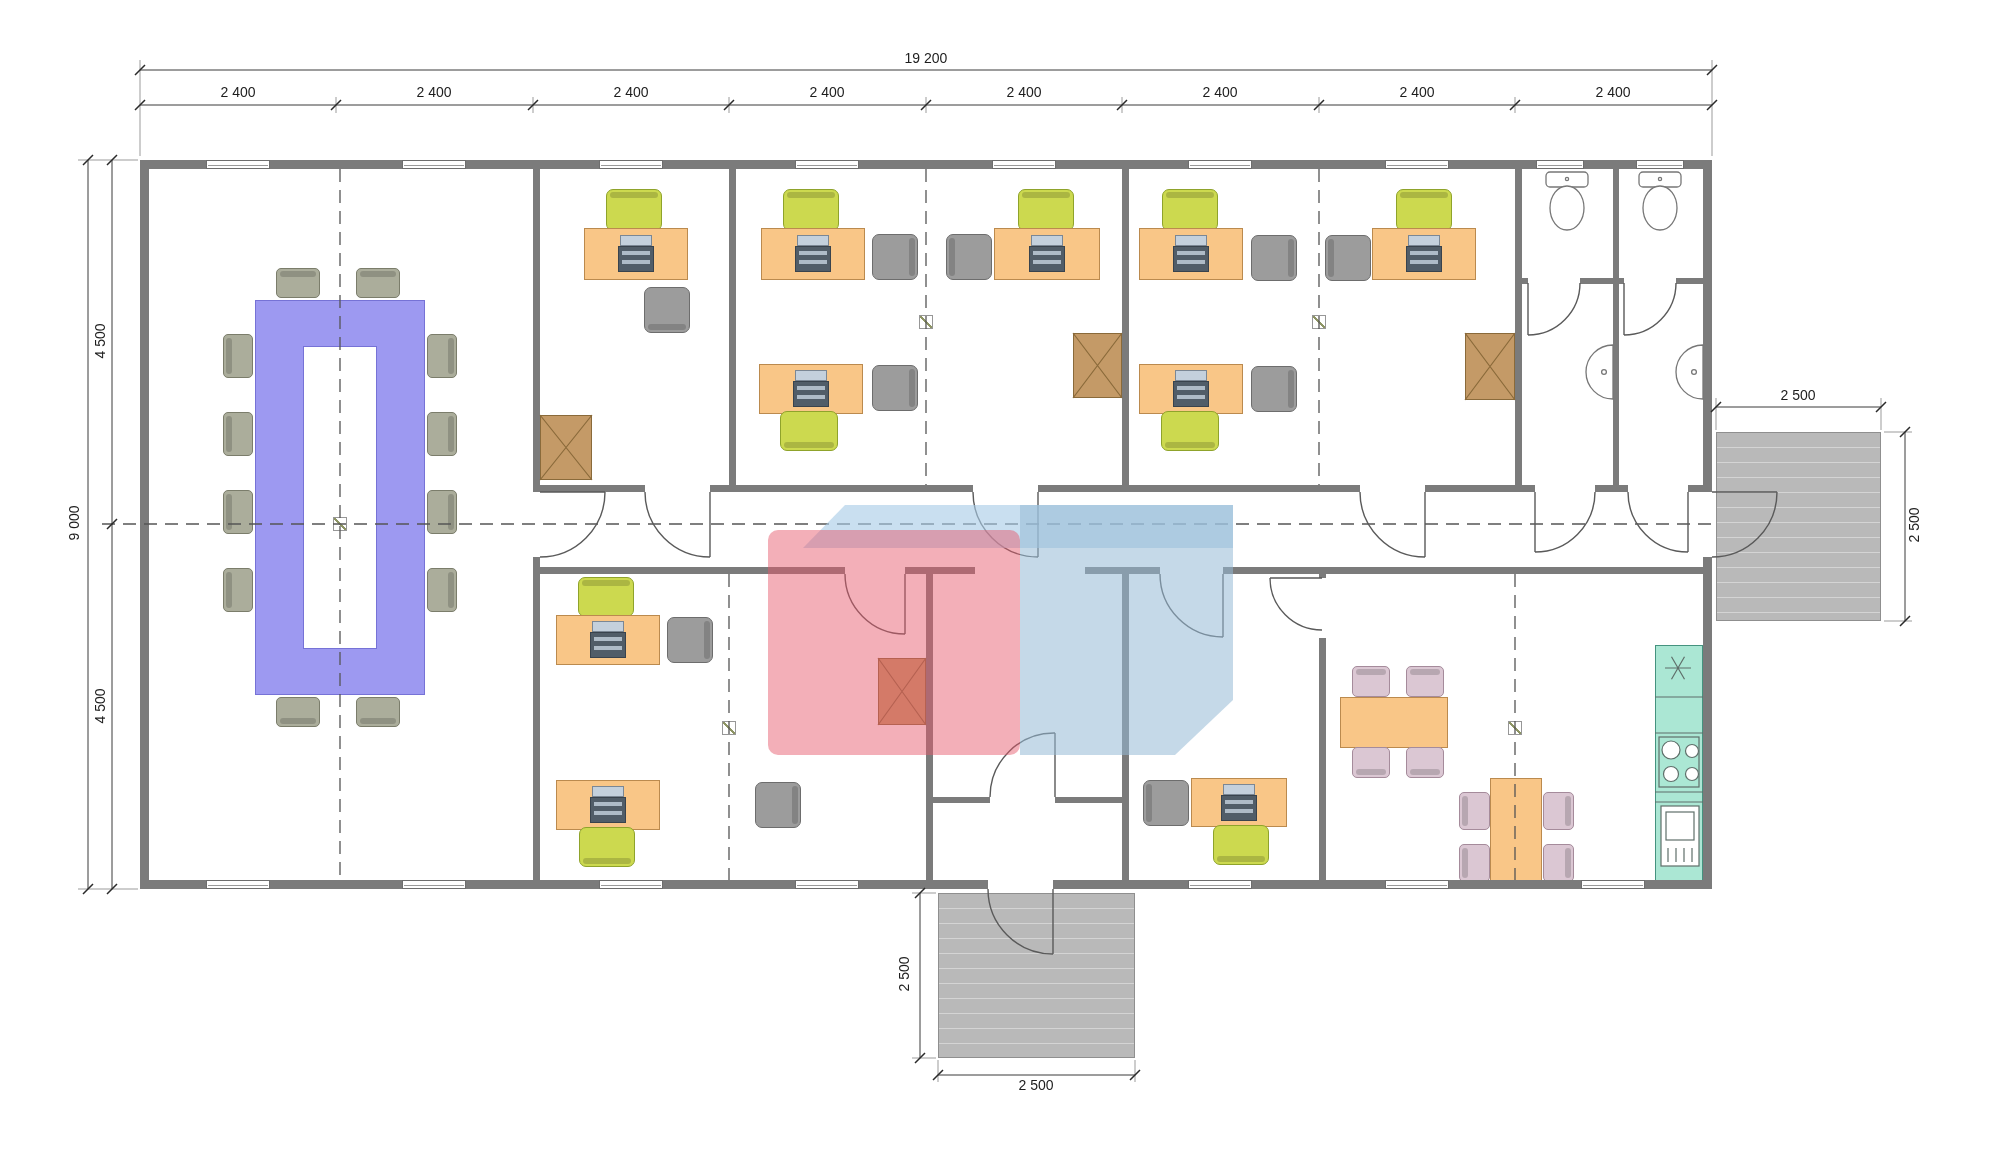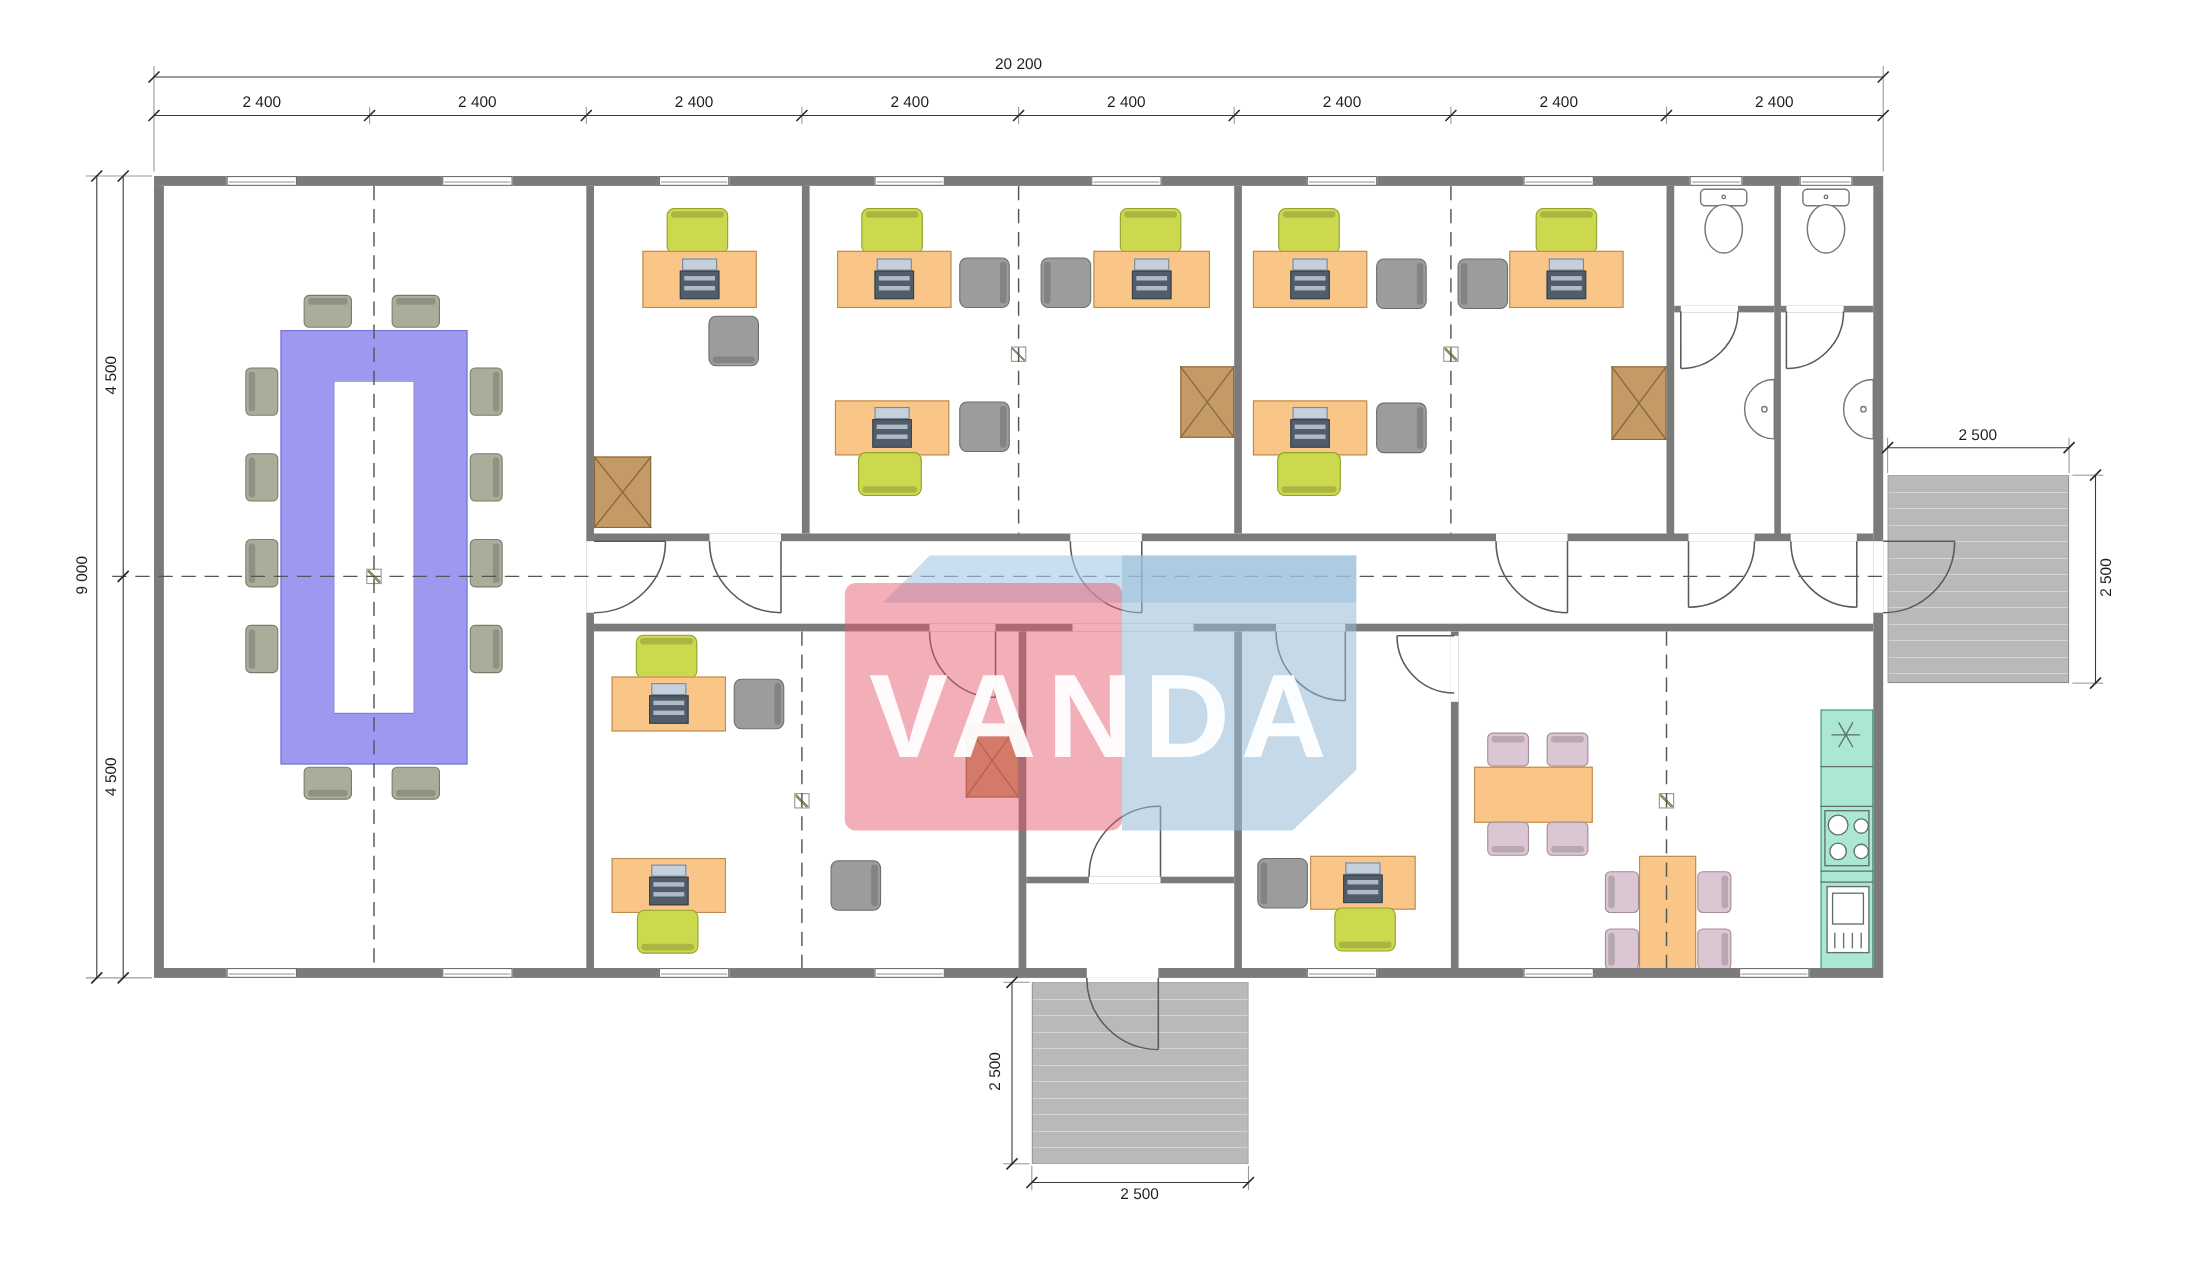--- a/index.html
+++ b/index.html
@@ -462,23 +462,22 @@
       <path d="M1668,848 V862 M1676,848 V862 M1684,848 V862 M1692,848 V862"></path>
         </g>
     </g>
   </svg>
 
   <svg id="wm-svg" width="2000" height="1160" viewBox="0 0 2000 1160">
     <polygon points="845,505 1233,505 1233,548 803,548" fill="rgba(168,204,230,0.62)"></polygon>
     <path d="M1020,505 L1233,505 L1233,700 L1175,755 L1020,755 Z" fill="rgba(150,186,214,0.55)"></path>
     <rect x="768" y="530" width="252" height="225" rx="10" fill="rgba(229,87,107,0.48)"></rect>
   </svg>
-  <div id="wm-text">VANDA</div>
-
-  <div class="dim lbl" style="left:826px;top:50px;width:200px;">20 200</div>
+
+  <div class="dim lbl" style="left:826px;top:50px;width:200px;">19 200</div>
   <div class="dim lbl" style="left:188px;top:84px;width:100px;">2 400</div>
   <div class="dim lbl" style="left:384px;top:84px;width:100px;">2 400</div>
   <div class="dim lbl" style="left:581px;top:84px;width:100px;">2 400</div>
   <div class="dim lbl" style="left:777px;top:84px;width:100px;">2 400</div>
   <div class="dim lbl" style="left:974px;top:84px;width:100px;">2 400</div>
   <div class="dim lbl" style="left:1170px;top:84px;width:100px;">2 400</div>
   <div class="dim lbl" style="left:1367px;top:84px;width:100px;">2 400</div>
   <div class="dim lbl" style="left:1563px;top:84px;width:100px;">2 400</div>
   <div class="dim vdim lbl" style="left:34px;top:515px;width:80px;">9 000</div>
   <div class="dim vdim lbl" style="left:60px;top:333px;width:80px;">4 500</div>

